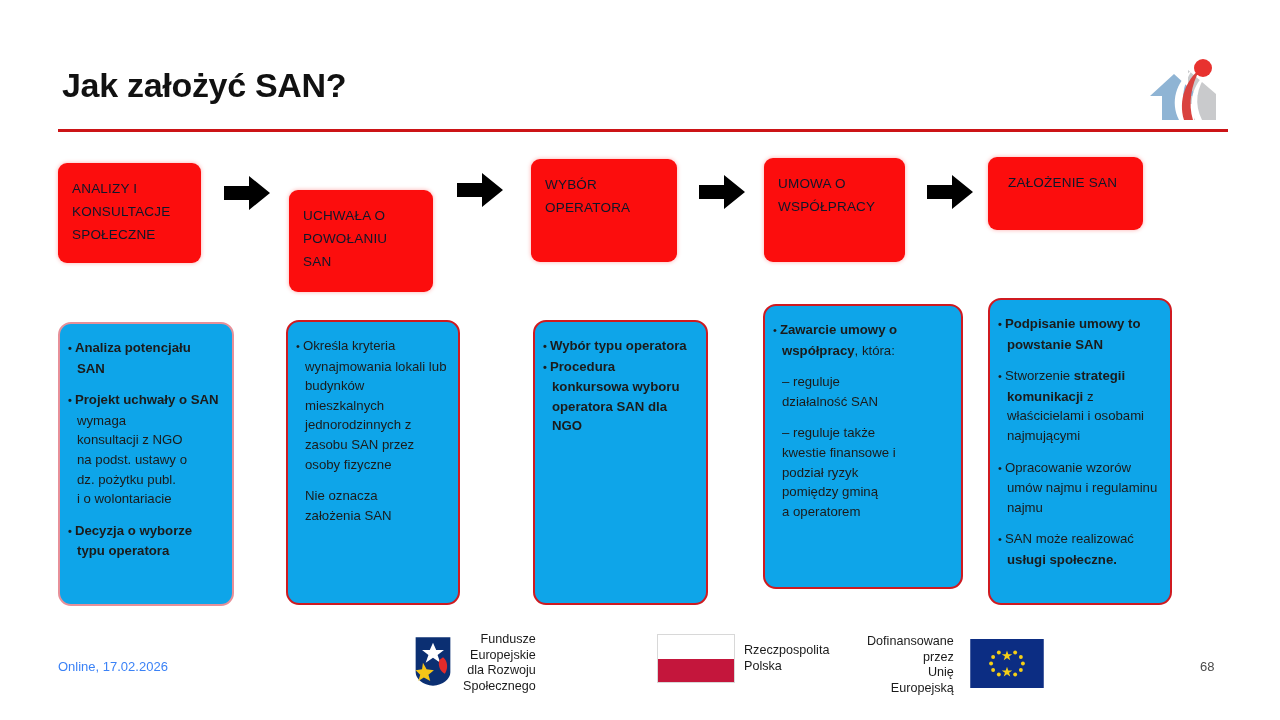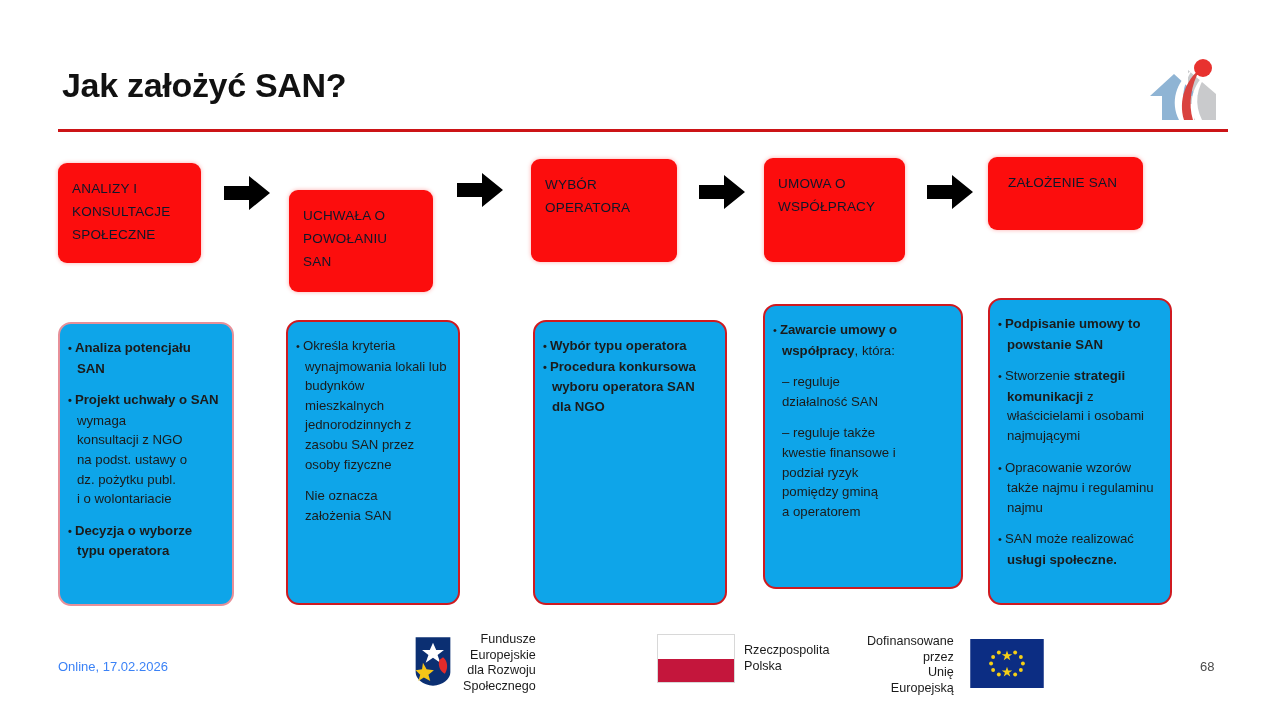--- a/index.html
+++ b/index.html
@@ -60,21 +60,21 @@
     border-radius:13px;
     box-sizing:border-box;
     padding:14px 11px 10px 8px;
     font-size:13.2px;
     line-height:19.6px;
     color:#1b1b1b;
     margin-top:32px;
   }
   .c1{left:58px;top:290px;width:176px;height:284px;border-color:#e79099;}
   .c2{left:286px;top:288px;width:174px;height:285px;}
-  .c3{left:533px;top:288px;width:194px;height:285px;}
+  .c3{left:533px;top:288px;width:175px;height:285px;}
   .c4{left:763px;top:272px;width:200px;height:285px;}
   .c5{left:988px;top:266px;width:184px;height:307px;}
 
   .blk{margin:0 0 0 0;}
   .blk + .blk{margin-top:12px;}
   .blk.tight + .blk.tight{margin-top:0px;}
   .bullet{
     display:block;
     padding-left:9px;
     text-indent:-9px;
@@ -211,21 +211,21 @@
   </div>
 
   <div class="card c5">
     <div class="blk">
       <span class="bullet b">Podpisanie umowy to powstanie SAN</span>
     </div>
     <div class="blk">
       <span class="bullet"><span>Stworzenie </span><span class="b">strategii komunikacji</span><span> z właścicielami i osobami najmującymi</span></span>
     </div>
     <div class="blk">
-      <span class="bullet">Opracowanie wzorów także najmu i regulaminu najmu</span>
+      <span class="bullet">Opracowanie wzorów umów najmu i regulaminu najmu</span>
     </div>
     <div class="blk">
       <span class="bullet"><span>SAN może realizować </span><span class="b">usługi społeczne.</span></span>
     </div>
   </div>
 
   <div class="footer-date">Online, 17.02.2026</div>
   <div class="page-num">68</div>
 
   <div class="logo-row">

